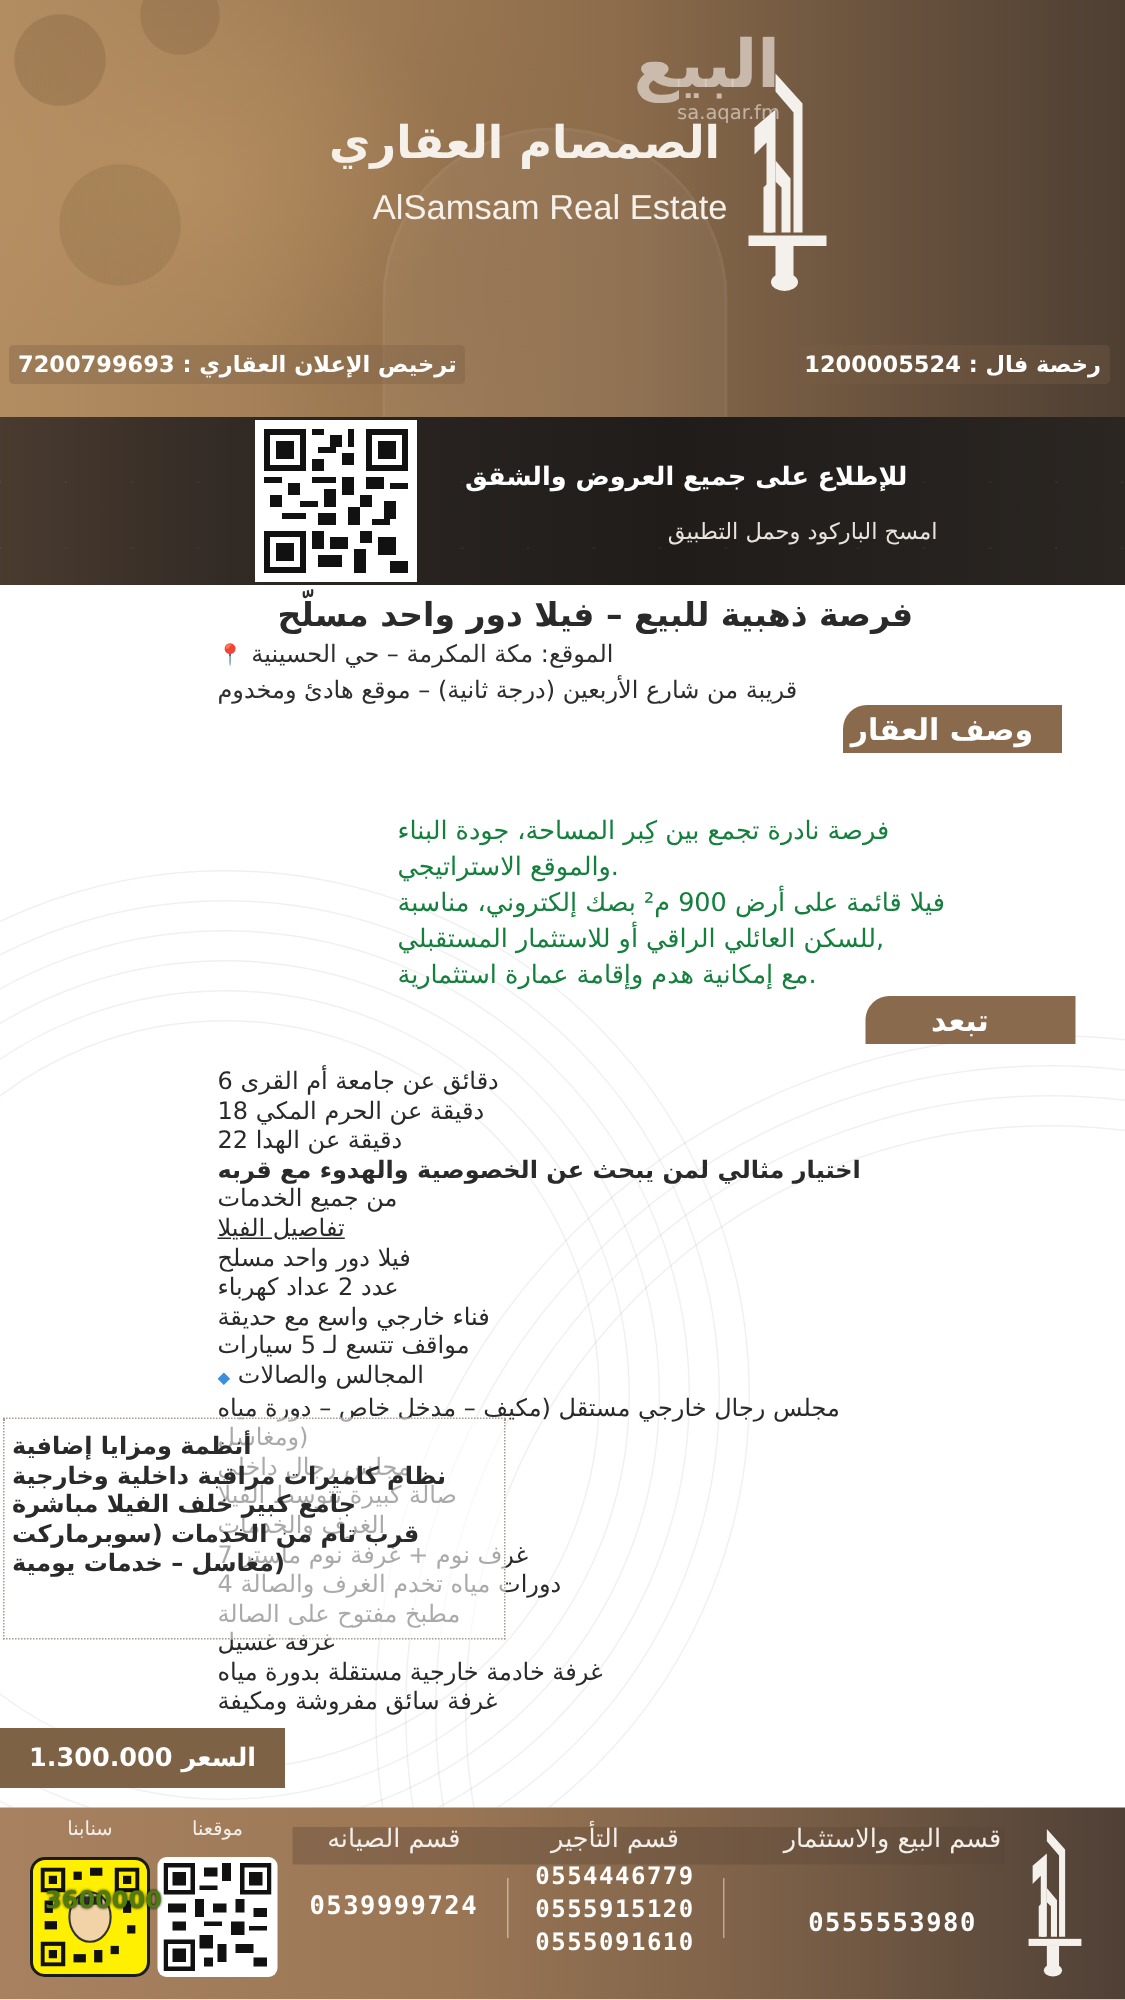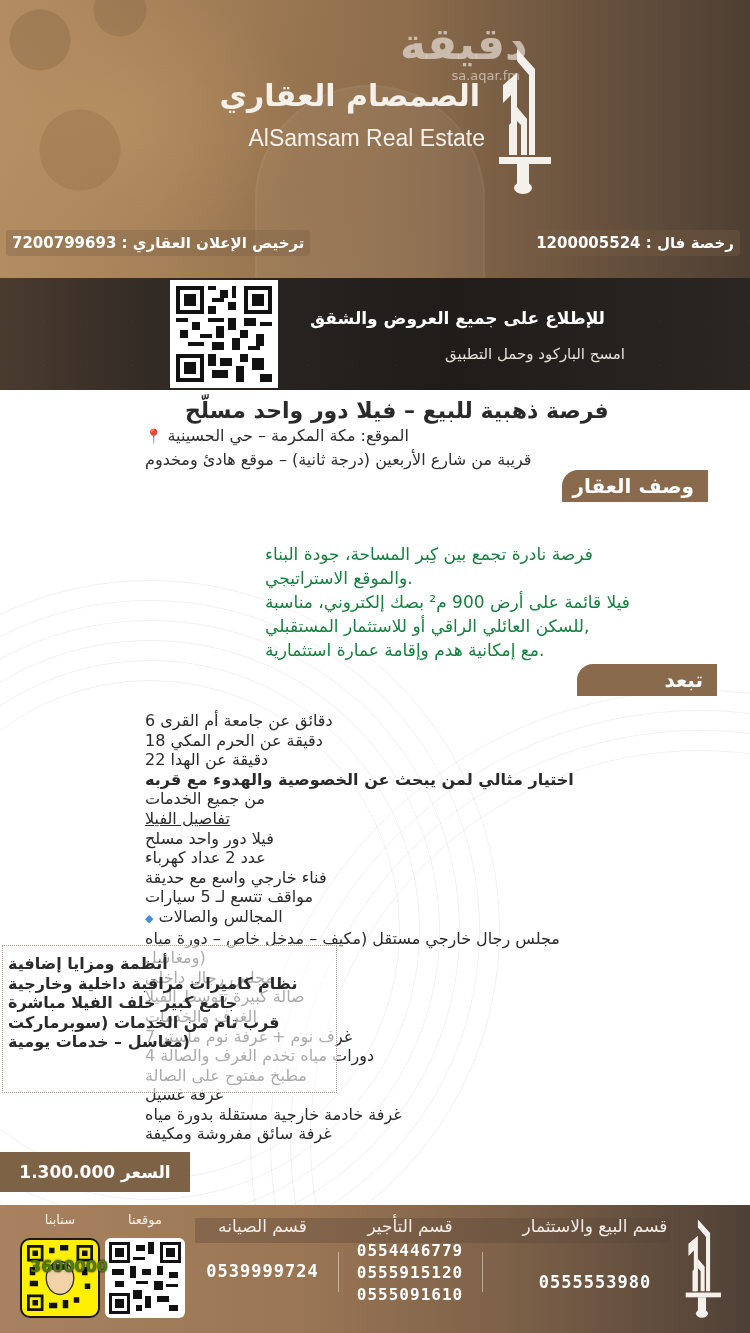--- a/index.html
+++ b/index.html
@@ -92,21 +92,21 @@
     .loc-line, .near-line {
       position: absolute; right: 45px; width: 560px; font-size: 16px; color: #2e2e2e;
     }
     .loc-line { top: 426px; }
     .near-line { top: 450px; }
     .pin-icon { color: #e0322b; font-size: 14px; }
 
     .tag {
       position: absolute; height: 32px; line-height: 32px;
       background: #8a6a4c; color: #ffffff; font-size: 20px; font-weight: bold;
-      border-radius: 16px 0 0 0; text-align: right; padding-right: 14px;
+      border-radius: 16px 0 0 0; text-align: center; padding-right: 14px;
     }
     .tag-desc { left: 562px; top: 470px; width: 146px; }
     .tag-dist { left: 577px; top: 664px; width: 140px; }
 
     .desc-block {
       position: absolute; right: 45px; top: 542px; width: 440px;
       font-size: 17px; line-height: 24px; color: #15803d;
     }
     .desc-block p { margin: 0; }
 
@@ -176,21 +176,21 @@
   </style>
 </head>
 <body>
 
 <div class="header">
   <div class="tree"></div>
   <div class="arch"></div>
 </div>
 
 <div class="watermark">
-  <div class="wm-ar">دقيقة</div>
+  <div class="wm-ar">البيع</div>
   <div class="wm-url">sa.aqar.fm</div>
 </div>
 
 <div class="brand-ar">الصمصام العقاري</div>
 <div class="brand-en">AlSamsam Real Estate</div>
 
 <div class="logo-dagger">
   <svg width="62" height="150" viewBox="0 0 62 150">
     <polygon points="22,4 40,24 40,110 34,110 34,30 22,16" fill="#f4f1ec"></polygon>
     <polygon points="8,40 22,28 22,110 16,110 16,50 8,58" fill="#f4f1ec"></polygon>

